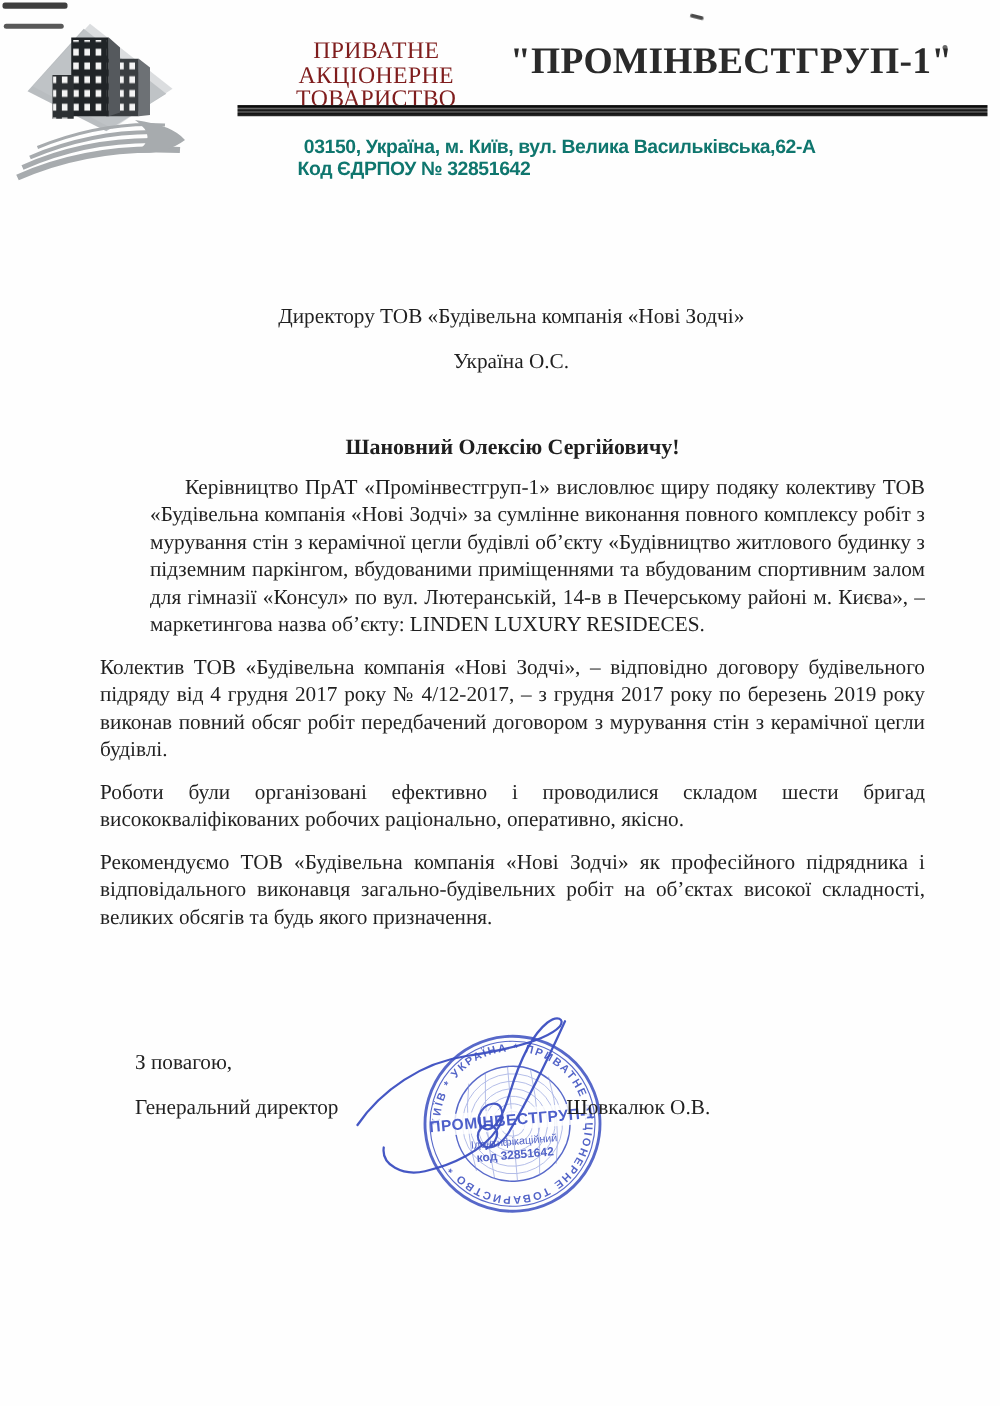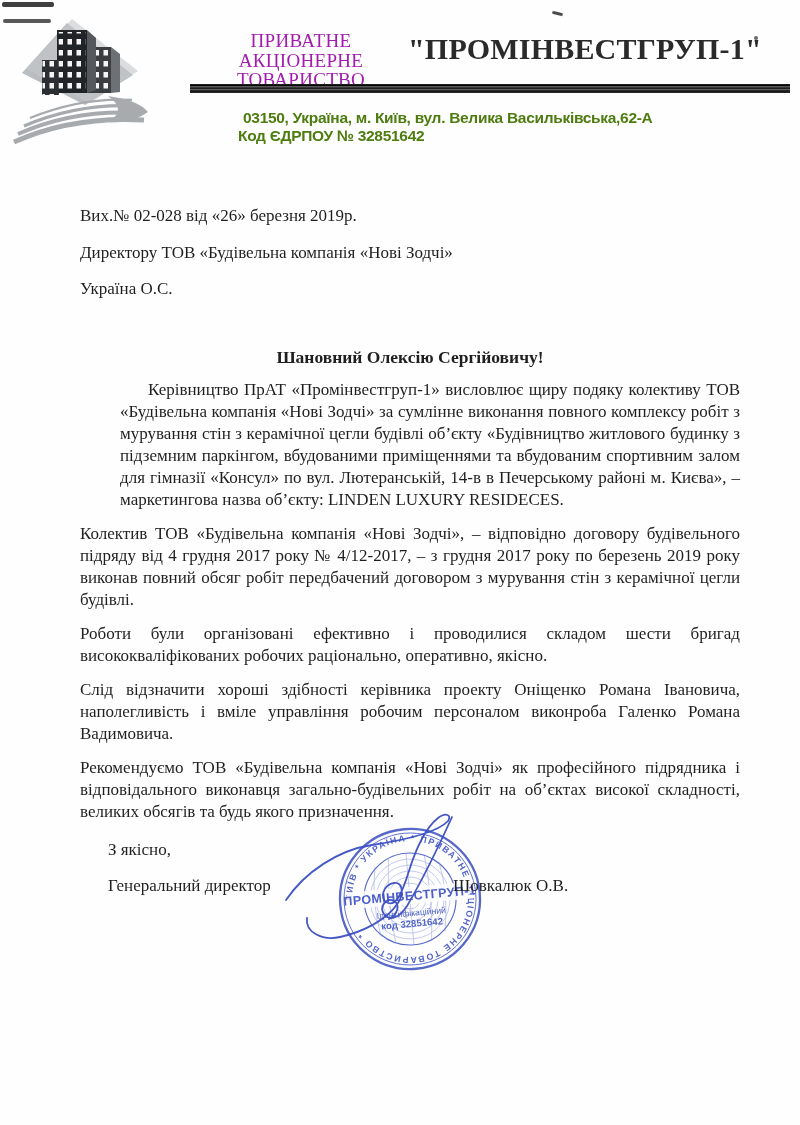--- a/index.html
+++ b/index.html
@@ -9,33 +9,33 @@
 
   
   .smudge{position:absolute;background:#3f3f3f;border-radius:2px;filter:blur(.4px);}
   .s1{left:2px;top:2px;width:52px;height:5px;}
   .s2{left:3px;top:19px;width:48px;height:4px;background:#585858;}
   .s3{left:552px;top:12px;width:11px;height:3px;transform:rotate(14deg);background:#4a4a4a;}
   .s4{left:754px;top:36px;width:4px;height:4px;border-radius:50%;background:#6a6a6a;}
 
   
   .org-type{left:186px;top:31px;width:230px;text-align:center;font-size:19px;line-height:19.5px;
-            color:#a21caf;letter-spacing:.3px;}
+            color:#7f1d1d;letter-spacing:.3px;}
   .company-name{left:408px;top:32px;width:360px;font-size:30px;font-weight:bold;color:#2a2a2a;
             letter-spacing:.2px;white-space:nowrap;}
   .divider{left:190px;top:84px;width:600px;height:9px;
             background:linear-gradient(180deg,#2b2b2b 0%,#000 18%,#6f6f6f 30%,#0a0a0a 46%,#646464 62%,#111 76%,#2e2e2e 100%);}
   .contact{left:238px;top:109px;width:420px;font-family:"Liberation Sans",sans-serif;
-            font-weight:700;font-size:15.5px;line-height:18px;letter-spacing:-.3px;color:#4d7c0f;}
+            font-weight:700;font-size:15.5px;line-height:18px;letter-spacing:-.3px;color:#0f766e;}
   .contact div{padding-left:5px;}
   .contact div:last-child{padding-left:0;}
 
   
   .ref{left:80px;top:206px;font-size:17px;}
-  .addressee{left:80px;top:244px;width:658px;text-align:left;font-size:17px;line-height:18px;}
+  .addressee{left:80px;top:244px;width:658px;text-align:center;font-size:17px;line-height:18px;}
   .addressee .a2{margin-top:18px;}
   .salutation{left:80px;top:347px;width:660px;text-align:center;font-weight:bold;font-size:17.5px;}
   .body-text{left:80px;top:379px;width:660px;font-size:17px;line-height:22px;text-align:justify;}
   .body-text p{margin:0 0 12px 0;}
   .body-text p.indent{text-indent:28px;margin-left:40px;}
 
   
   .regards{left:108px;top:840px;font-size:17px;}
   .position{left:108px;top:876px;font-size:17px;}
   .sig-name{left:453px;top:876px;font-size:17px;}
@@ -85,33 +85,31 @@
     <div>ПРИВАТНЕ АКЦІОНЕРНЕ</div>
     <div>ТОВАРИСТВО</div>
   </div>
   <div class="abs company-name">"ПРОМІНВЕСТГРУП-1"</div>
   <div class="abs divider"></div>
   <div class="abs contact">
     <div>03150, Україна, м. Київ, вул. Велика Васильківська,62-А</div>
     <div>Код ЄДРПОУ № 32851642</div>
   </div>
 
-  <div class="abs ref">Вих.№ 02-028 від «26» березня 2019р.</div>
   <div class="abs addressee">
     <div class="a1">Директору ТОВ «Будівельна компанія «Нові Зодчі»</div>
     <div class="a2">Україна О.С.</div>
   </div>
 
   <div class="abs salutation">Шановний Олексію Сергійовичу!</div>
 
   <div class="abs body-text">
     <p class="indent">Керівництво ПрАТ «Промінвестгруп-1» висловлює щиру подяку колективу ТОВ «Будівельна компанія «Нові Зодчі» за сумлінне виконання повного комплексу робіт з мурування стін з керамічної цегли будівлі об’єкту «Будівництво житлового будинку з підземним паркінгом, вбудованими приміщеннями та вбудованим спортивним залом для гімназії «Консул» по вул. Лютеранській, 14-в в Печерському районі м. Києва», – маркетингова назва об’єкту: LINDEN LUXURY RESIDECES.</p>
     <p>Колектив ТОВ «Будівельна компанія «Нові Зодчі», – відповідно договору будівельного підряду від 4 грудня 2017 року № 4/12-2017, – з грудня 2017 року по березень 2019 року виконав повний обсяг робіт передбачений договором з мурування стін з керамічної цегли будівлі.</p>
     <p>Роботи були організовані ефективно і проводилися складом шести бригад висококваліфікованих робочих раціонально, оперативно, якісно.</p>
-    <p>Слід відзначити хороші здібності керівника проекту Оніщенко Романа Івановича, наполегливість і вміле управління робочим персоналом виконроба Галенко Романа Вадимовича.</p>
     <p>Рекомендуємо ТОВ «Будівельна компанія «Нові Зодчі» як професійного підрядника і відповідального виконавця загально-будівельних робіт на об’єктах високої складності, великих обсягів та будь якого призначення.</p>
   </div>
 
   <svg class="abs stamp" width="166" height="166" viewBox="0 0 166 166">
     <g transform="rotate(-5 83 83)" opacity="0.9">
       <circle cx="83" cy="83" r="70" fill="none" stroke="#4558c4" stroke-width="2.3"></circle>
       <circle cx="83" cy="83" r="66" fill="none" stroke="#4558c4" stroke-width="0.9"></circle>
       <circle cx="83" cy="83" r="46" fill="none" stroke="#4558c4" stroke-width="1.1"></circle>
       <g stroke="#7384d4" stroke-width="0.7" fill="none" opacity="0.65">
         <circle cx="83" cy="83" r="40"></circle>
@@ -128,21 +126,21 @@
       <text font-family="Liberation Sans, sans-serif" font-size="8.8" font-weight="bold" fill="#4154c2" letter-spacing="1.6">
         <textPath href="#ringPath" startOffset="4">КИЇВ * УКРАЇНА * ПРИВАТНЕ АКЦІОНЕРНЕ ТОВАРИСТВО *</textPath>
       </text>
       <rect x="20" y="71" width="126" height="17" fill="#ffffff" opacity="0.82"></rect>
       <text x="83" y="84" text-anchor="middle" font-family="Liberation Sans, sans-serif" font-size="12.5" font-weight="bold" fill="#3a4ec5" letter-spacing="0.4">ПРОМІНВЕСТГРУП-1</text>
       <text x="83" y="100" text-anchor="middle" font-family="Liberation Sans, sans-serif" font-size="8.6" fill="#4154c2">Ідентифікаційний</text>
       <text x="83" y="111" text-anchor="middle" font-family="Liberation Sans, sans-serif" font-size="9.6" font-weight="bold" fill="#4154c2">код 32851642</text>
     </g>
   </svg>
 
-  <div class="abs regards">З якісно,</div>
+  <div class="abs regards">З повагою,</div>
   <div class="abs position">Генеральний директор</div>
   <div class="abs sig-name">Шовкалюк О.В.</div>
 
   <svg class="abs signature" width="210" height="140" viewBox="0 0 210 140">
     <g fill="none" stroke="#3c4fc1" stroke-width="1.8" stroke-linecap="round" opacity="0.95">
       <path d="M 31 95 C 50 67 83 45 117 40 C 150 35 182 28 193 16 C 197 10 191 7 183 13 C 169 24 160 46 153 69 C 147 88 141 101 133 98 C 123 94 129 79 139 78 C 148 77 149 89 143 98 C 131 116 107 127 85 132 C 67 136 50 127 52 113"></path>
       <path d="M 197 12 C 182 45 165 79 152 101 C 145 112 135 117 129 109 C 124 102 131 92 139 96 C 146 100 142 110 134 114"></path>
     </g>
   </svg>
 

